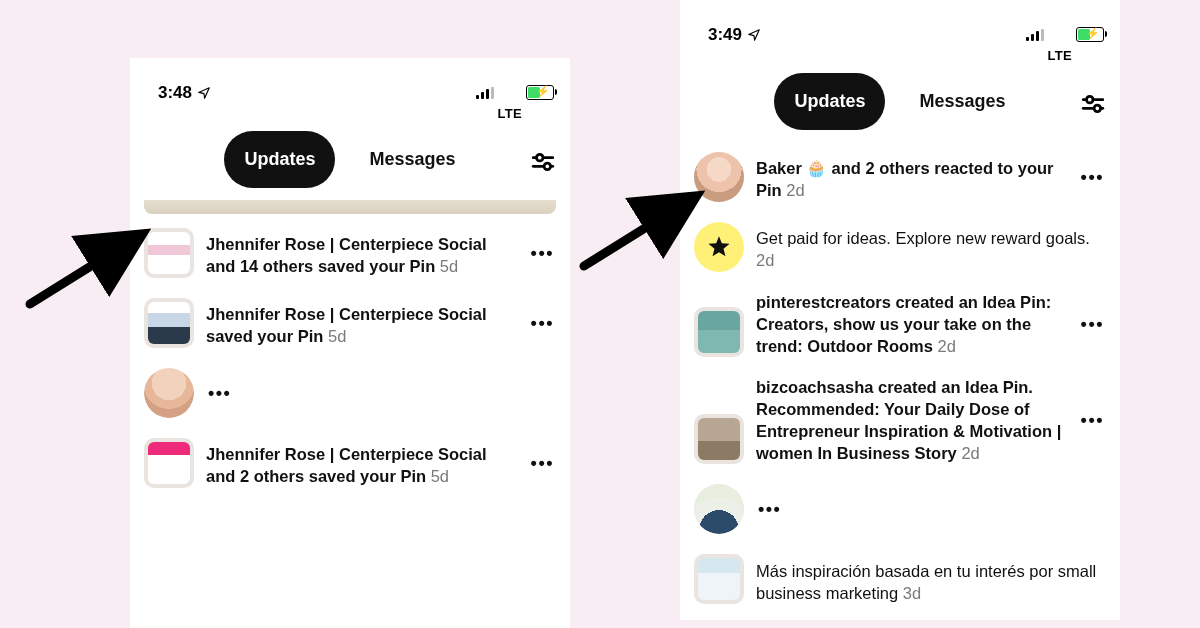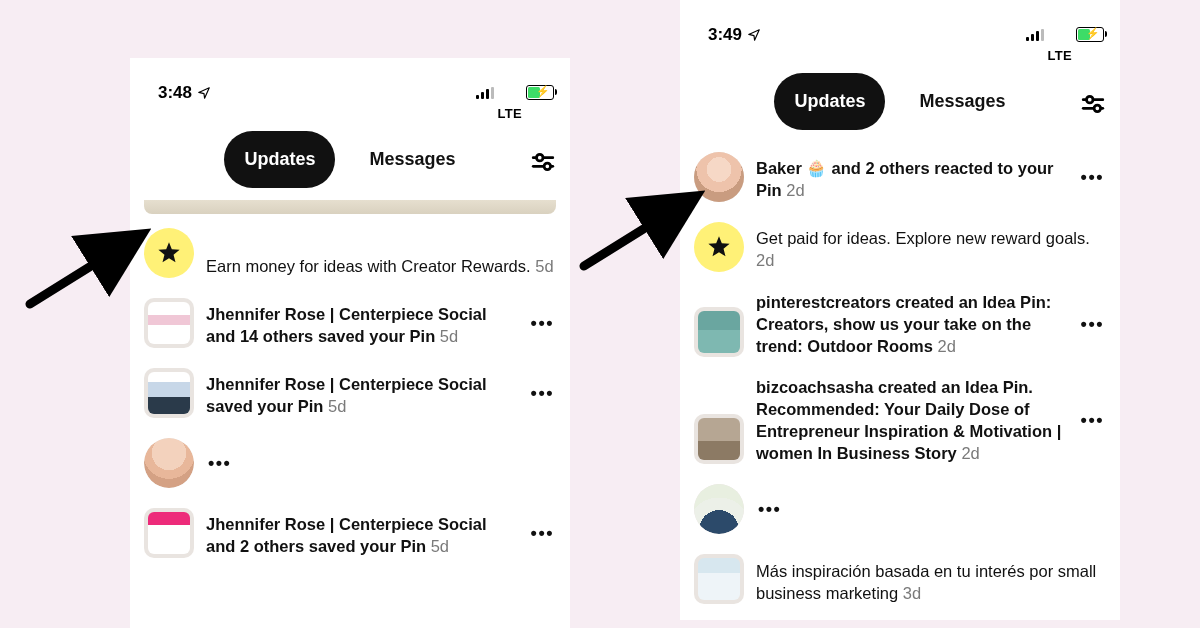--- a/index.html
+++ b/index.html
@@ -162,28 +162,20 @@
     <svg class="filter-icon" viewBox="0 0 24 24">
       <line x1="3" y1="8" x2="21" y2="8" stroke="#000" stroke-width="2.6" stroke-linecap="round"></line>
       <circle cx="9" cy="8" r="3" fill="#fff" stroke="#000" stroke-width="2.6"></circle>
       <line x1="3" y1="16" x2="21" y2="16" stroke="#000" stroke-width="2.6" stroke-linecap="round"></line>
       <circle cx="16" cy="16" r="3" fill="#fff" stroke="#000" stroke-width="2.6"></circle>
     </svg>
   </div>
   <div class="peek"></div>
   <div class="list">
       <div class="row">
-        <div class="thumb star">
-          <svg width="26" height="26" viewBox="0 0 24 24">
-            <path d="M12 2 L14.6 8.6 L21.8 9 L16.2 13.6 L18 20.6 L12 16.8 L6 20.6 L7.8 13.6 L2.2 9 L9.4 8.6 Z" fill="#111"></path>
-          </svg>
-        </div>
-        <div class="rowtext"><span>Earn money for ideas with Creator Rewards.</span> <span class="muted">5d</span></div>
-      </div>
-      <div class="row">
         <div class="thumb pin">
           <div class="fake"></div>
         </div>
         <div class="rowtext"><b>Jhennifer Rose | Centerpiece Social</b><b> and </b><b>14</b><b> others saved your Pin</b> <span class="muted">5d</span></div>
         <div class="more">•••</div>
       </div>
       <div class="row">
         <div class="thumb pin">
           <div class="fake2"></div>
         </div>

